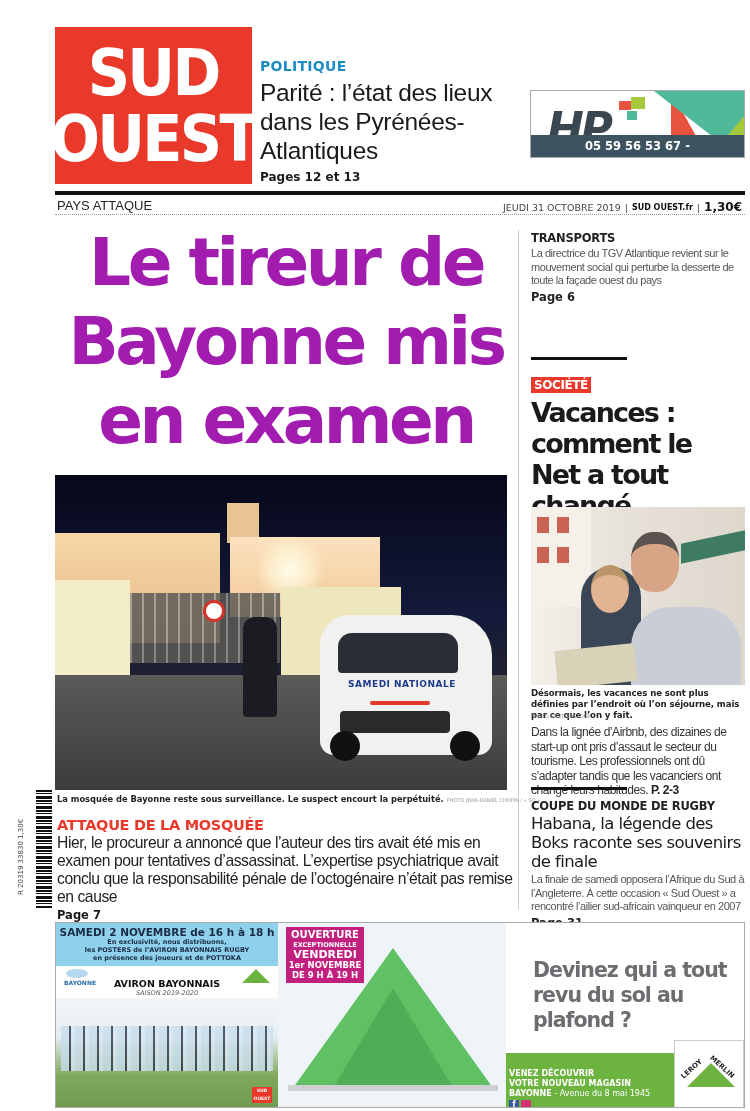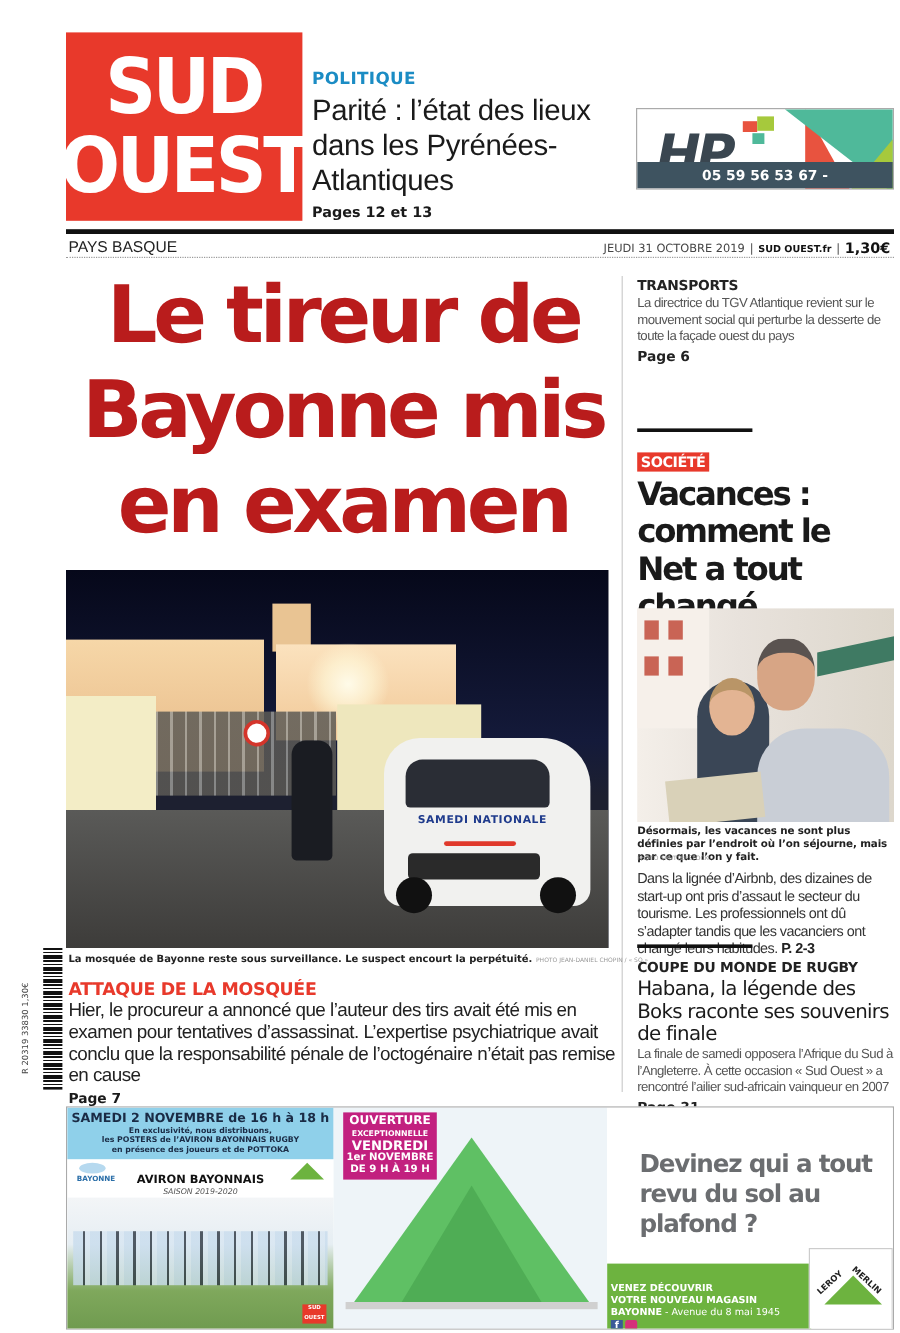--- a/index.html
+++ b/index.html
@@ -26,21 +26,21 @@
   .ad-hp .bar { position: absolute; left: 0; bottom: 0; width: 100%; height: 22px; background: #3e5360; color: #fff; font-weight: bold; font-size: 11.5px; line-height: 22px; text-align: center; }
 
   .rule-thick { position: absolute; left: 55px; top: 191px; width: 690px; height: 4px; background: #111; }
   .edition { position: absolute; left: 57px; top: 198px; font-family: "Liberation Sans", sans-serif; font-size: 13px; color: #222; }
   .dateline { position: absolute; right: 8px; top: 200px; font-size: 9.5px; color: #444; display: flex; align-items: center; gap: 4px; }
   .dateline .brand { font-weight: bold; font-size: 8px; color: #111; }
   .dateline .price { font-weight: bold; font-size: 12px; color: #111; }
   .rule-dot { position: absolute; left: 55px; top: 214px; width: 690px; border-top: 1px dotted #999; }
 
   
-  .headline { position: absolute; left: 55px; top: 223px; width: 462px; text-align: center; font-family: "DejaVu Sans", sans-serif; font-weight: bold; font-size: 66px; line-height: 79px; letter-spacing: -3.5px; color: #b91c1c; }
+  .headline { position: absolute; left: 55px; top: 223px; width: 462px; text-align: center; font-family: "DejaVu Sans", sans-serif; font-weight: bold; font-size: 66px; line-height: 79px; letter-spacing: -3.5px; color: #a21caf; }
 
   .vline { position: absolute; left: 518px; top: 230px; width: 1px; height: 680px; background: #ccc; }
 
   
   .photo-main { position: absolute; left: 55px; top: 475px; width: 452px; height: 315px; background: #0d0f20; overflow: hidden; }
   .pm-sky { position: absolute; inset: 0; background: linear-gradient(180deg,#06081a 0%, #141a3a 45%, #1d2030 60%); }
   .pm-bld1 { position: absolute; left: 0; top: 58px; width: 165px; height: 110px; background: linear-gradient(180deg,#f6d7a8,#e7b987); }
   .pm-bld2 { position: absolute; left: 175px; top: 62px; width: 150px; height: 80px; background: linear-gradient(180deg,#fbe2be,#f1c897); }
   .pm-tower { position: absolute; left: 172px; top: 28px; width: 32px; height: 40px; background: #e9c493; }
   .pm-light { position: absolute; left: 200px; top: 60px; width: 70px; height: 70px; border-radius: 50%; background: radial-gradient(circle,#fffbe9 0%, rgba(255,250,220,0.6) 40%, rgba(255,240,200,0) 70%); }
@@ -153,21 +153,21 @@
   <div class="sq3"></div>
   <div class="hp">HP</div>
   <div class="sub">
     <div>FERMETURES</div>
     <div>MENUISERIES</div>
   </div>
   <div class="bar">05 59 56 53 67 - www.peyrichou.com</div>
 </div>
 
 <div class="rule-thick"></div>
-<div class="edition">PAYS BASQUE</div>
+<div class="edition">PAYS ATTAQUE</div>
 <div class="dateline">
   <span>JEUDI 31 OCTOBRE 2019</span>
   <span>|</span>
   <span class="brand">SUD OUEST.fr</span>
   <span>|</span>
   <span class="price">1,30€</span>
 </div>
 <div class="rule-dot"></div>
 
 <h1 class="headline">Le tireur de Bayonne mis en examen</h1>

